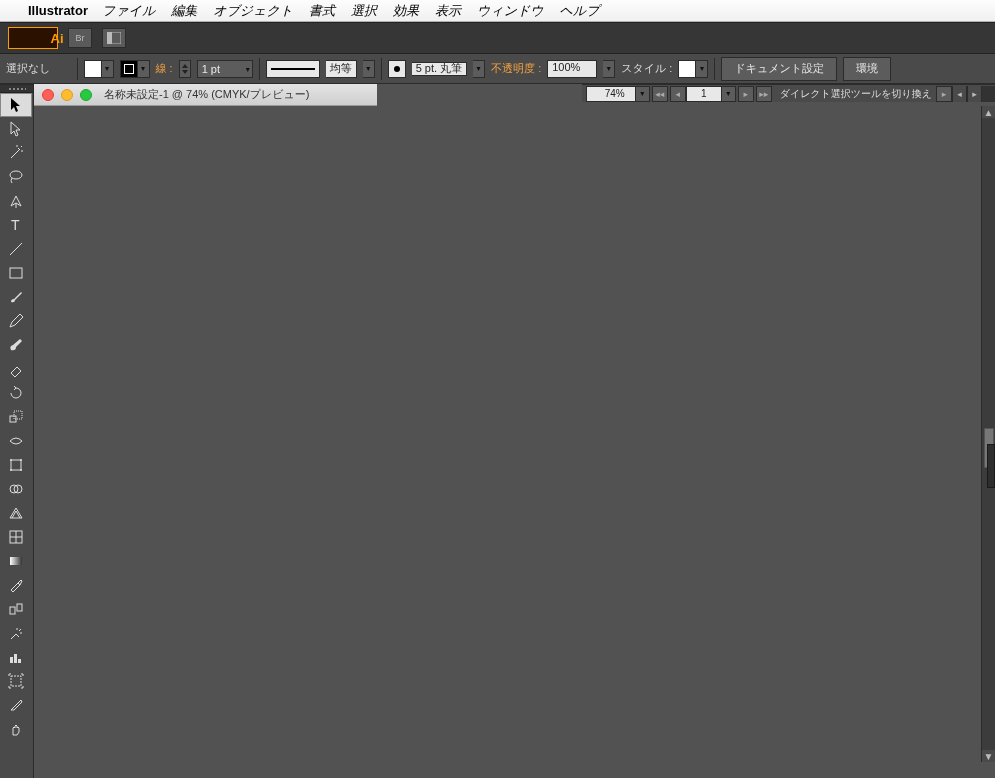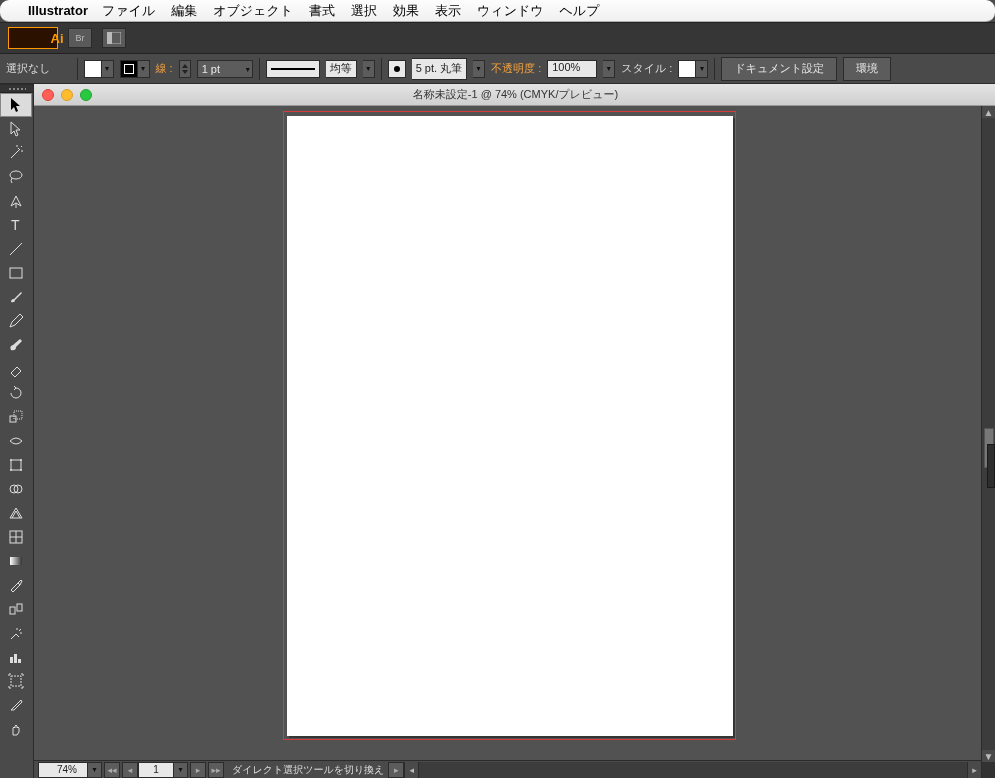--- a/index.html
+++ b/index.html
@@ -1,22 +1,22 @@
 <!DOCTYPE html>
 <html><head>
 <meta charset="utf-8">
 <style>
 * { margin: 0; padding: 0; box-sizing: border-box; font-family: "Hiragino Kaku Gothic Pro", "Helvetica Neue", Arial, sans-serif; }
 body { width: 995px; height: 778px; background: #4a4a4a; overflow: hidden; }
 
 
-.mac-menubar { height: 22px; background: linear-gradient(#fdfdfd,#f0f0f0); border-bottom: 1px solid #b0b0b0; display: flex; align-items: center; padding: 0 14px; font-size: 13px; color: #000; border-radius: 9px; }
+.mac-menubar { height: 22px; background: linear-gradient(#fdfdfd,#f0f0f0); border-bottom: 1px solid #b0b0b0; display: flex; align-items: center; padding: 0 14px; font-size: 13px; color: #000; }
 .mac-menubar .apple { margin-right: 14px; font-size: 14px; }
 .mac-menubar .appname { font-weight: bold; margin-right: 14px; }
-.mac-menubar .mitem { margin-right: 16px; cursor: default; }
+.mac-menubar .mitem { margin-right: 16px; cursor: default; font-style: italic; }
 
 
 .app-header { height: 32px; background: #363636; border-top: 1px solid #222; border-bottom: 1px solid #222; display: flex; align-items: center; padding: 0 8px; gap: 10px; }
 .ai-logo { width: 30px; height: 22px; background: #2b1200; border: 1px solid #ff9a00; display: flex; align-items: center; justify-content: center; color: #ff9a00; font-weight: bold; font-size: 13px; padding-left: 48px; }
 .hdr-btn { width: 24px; height: 20px; background: #5a5a5a; border: 1px solid #2b2b2b; display:flex; align-items:center; justify-content:center; }
 .hdr-btn svg { display:block; }
 
 
 .options-bar { height: 30px; background: #4a4a4a; border-bottom: 1px solid #2b2b2b; display: flex; align-items: center; padding: 0 6px; font-size: 11px; color: #ddd; gap: 6px; }
 .opt-label { color: #f0a040; font-size: 11px; }
@@ -40,21 +40,21 @@
 
 .workspace { display:flex; height: calc(778px - 22px - 32px - 30px); }
 .toolbox { width: 34px; background: #4a4a4a; border-right: 1px solid #2b2b2b; border-top: 1px solid #2b2b2b; display:flex; flex-direction:column; }
 .toolbox-grip { height:8px; background:#333; border-bottom:1px solid #222; display:flex;align-items:center;justify-content:center;}
 .toolbox-grip .dots{ width:18px;height:3px; background-image: radial-gradient(#888 1px, transparent 1px); background-size:4px 4px;}
 .tool { width:32px; height:24px; display:flex; align-items:center; justify-content:center; color:#ddd; cursor:default; border-top:0; }
 .tool.selected { background:#dcdcdc; color:#000; border:1px solid #888; }
 .tool svg { display:block; }
 
 
-.doc-area { flex:1; display:flex; flex-direction:column; position:relative; background:#525252; }
+.doc-area { flex:1; display:flex; flex-direction:row; position:relative; background:#525252; }
 .doc-titlebar { height:22px; background:linear-gradient(#e4e4e4,#cfcfcf); border-bottom:1px solid #999; display:flex; align-items:center; padding:0 8px; font-size:11px; color:#333; }
 .traffic { display:flex; gap:7px; margin-right:12px; }
 .tl { width:12px;height:12px;border-radius:50%; }
 .tl.red{background:#ff5f57;border:1px solid #e24038;}
 .tl.yellow{background:#febc2e;border:1px solid #dba023;}
 .tl.green{background:#28c840;border:1px solid #1fa52f;}
 .doc-title { flex:1; text-align:center; margin-right:60px;}
 .canvas-wrap { flex:1; background:#525252; position:relative; overflow:hidden; }
 .bleed-box { position:absolute; left:249px; top:5px; width:453px; height:629px; border:1px solid #d83a3a; }
 .artboard { position:absolute; left:253px; top:10px; width:446px; height:620px; background:#fff; box-shadow: 2px 2px 0 rgba(0,0,0,0.35); }
@@ -136,21 +136,21 @@
       <div class="line"></div>
     </div>
   <span style="font-size:11px;color:#222;background:#e8e8e8;height:18px;border:1px solid #2b2b2b;border-left:none;padding:8px 4px;display:flex;align-items:center;">均等</span>
   <div class="swatch-caret">▾</div>
 
   <div class="sep"></div>
 
   <div class="opt-brush-preview">
       <div class="dot"></div>
     </div>
-  <span style="font-size:11px;color:#222;background:#e8e8e8;height:22px;border:1px solid #2b2b2b;border-left:none;padding:0 4px;display:flex;align-items:center;text-align:right;">5 pt. 丸筆</span>
+  <span style="font-size:11px;color:#222;background:#e8e8e8;height:14px;border:1px solid #2b2b2b;border-left:none;padding:0 4px;display:flex;align-items:center;text-align:right;">5 pt. 丸筆</span>
   <div class="swatch-caret">▾</div>
 
   <span class="opt-label">不透明度 :</span>
   <div class="opt-input"><span>100%</span></div>
   <div class="swatch-caret">▾</div>
 
   <span style="color:#ddd;font-size:11px;">スタイル :</span>
   <div class="swatch-wrap">
     <div class="swatch"></div>
     <div class="swatch-caret">▾</div>

